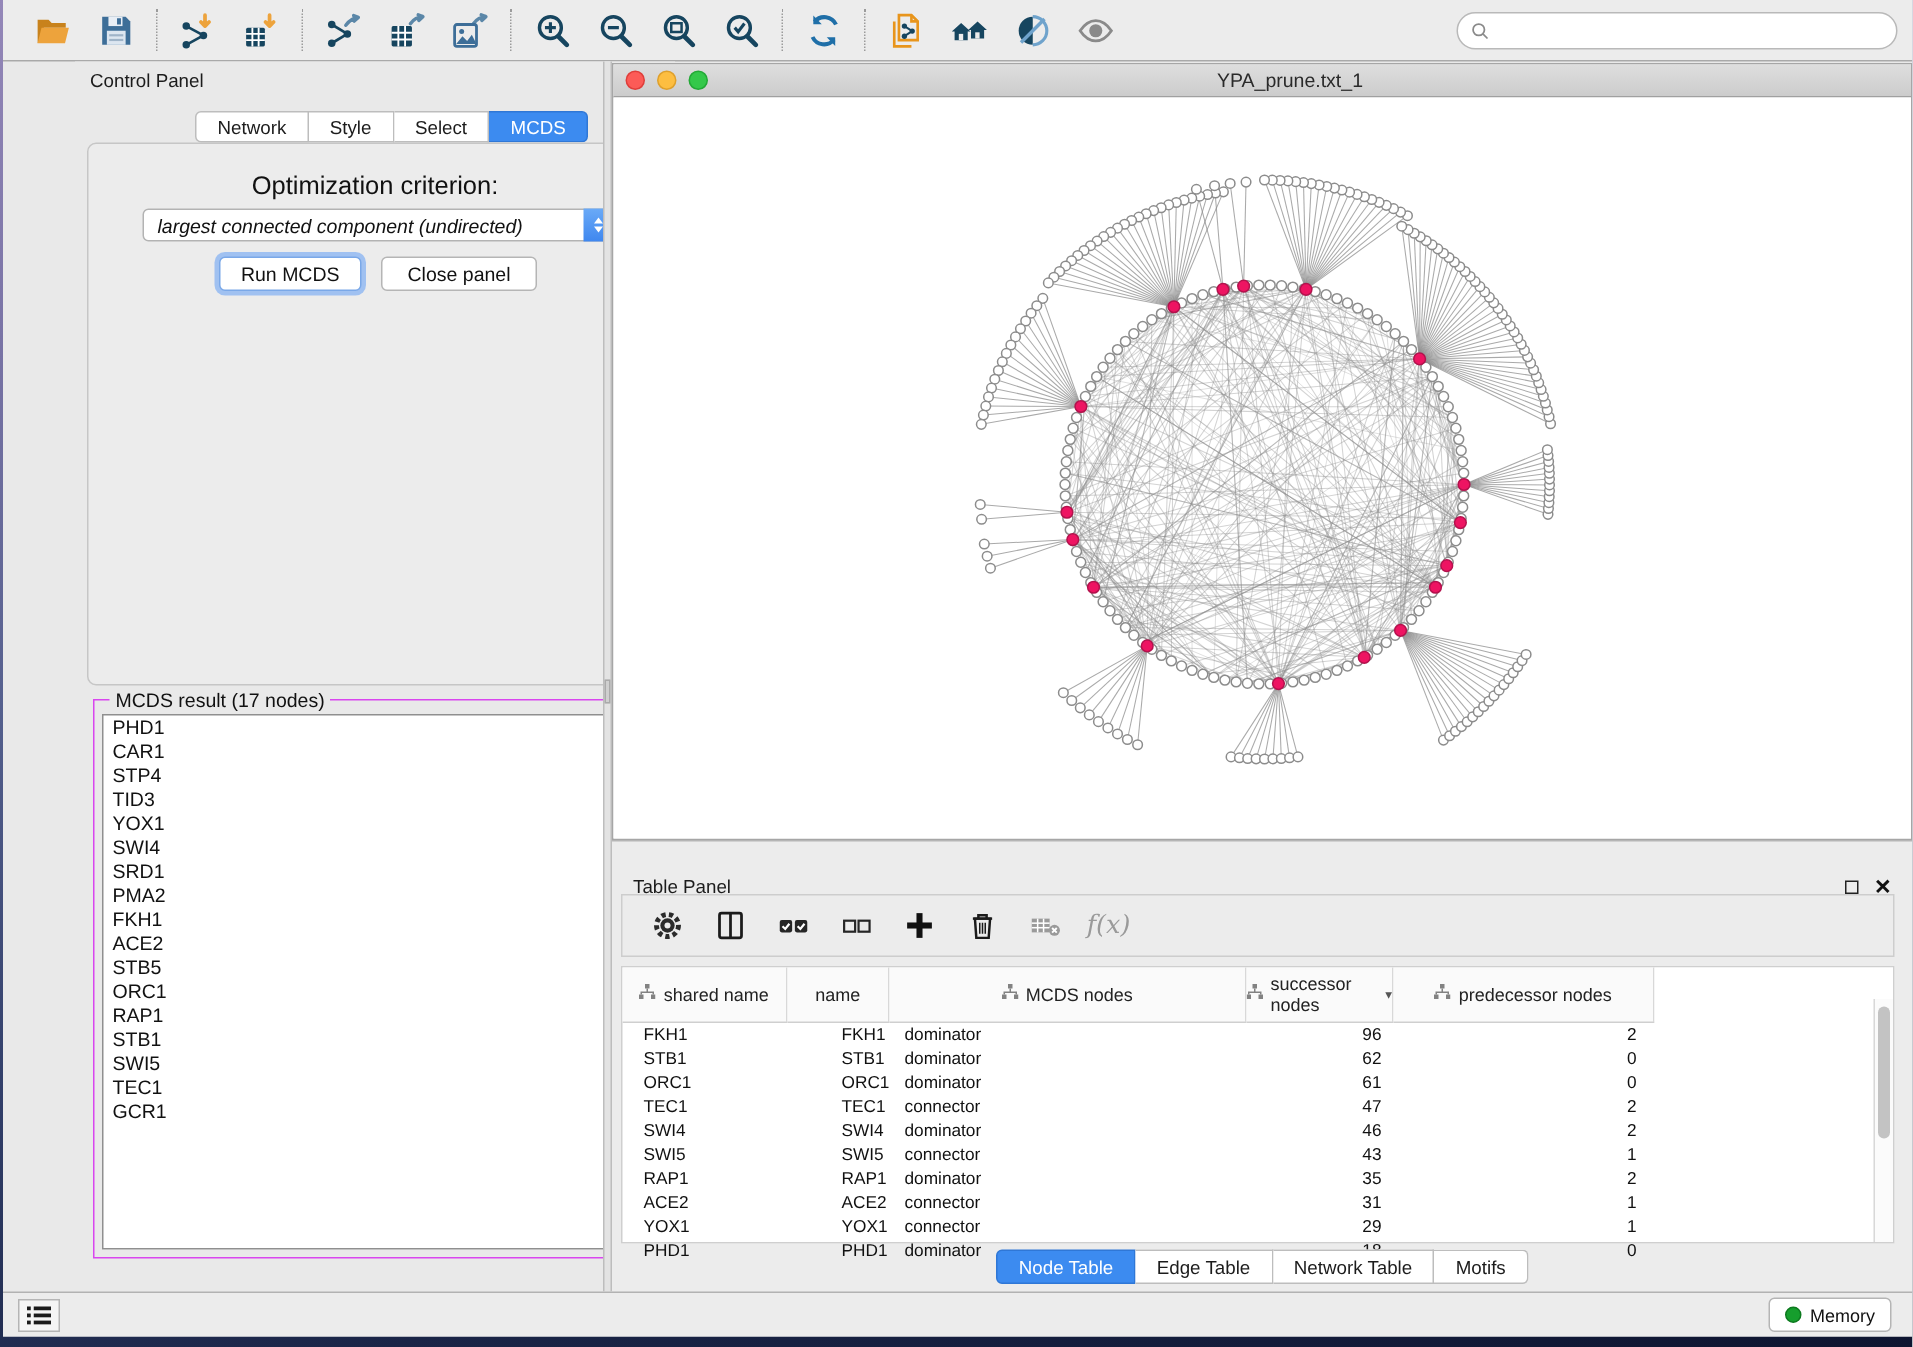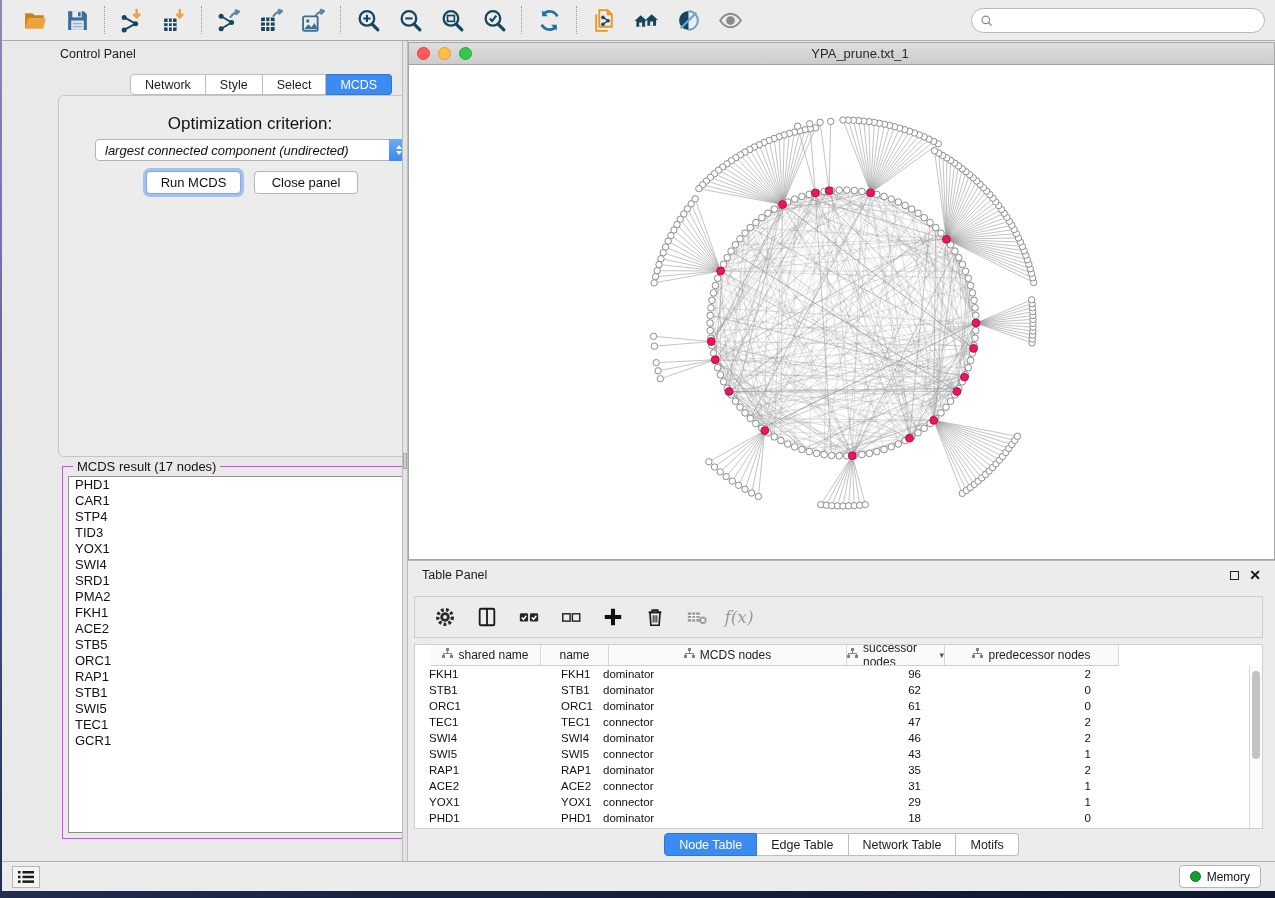--- a/index.html
+++ b/index.html
@@ -72,35 +72,35 @@
   .net-title { flex:1; text-align:center; font-size:13px; color:#2a2a2a;margin-left:37px; }
   .net-canvas { position:absolute; left:0; top:22px; right:0; bottom:0; background:#fff; }
 
   
   .table-panel { position:absolute; left:406px; top:519px; right:0; height:301px; background:#ececec; border-top:1px solid #b5b5b5; }
   .tp-toolbar { position:absolute; left:6px; right:12px; top:35px; height:42px; background:#ececec;
     border:1px solid #cdcdcd; display:flex; align-items:center; gap:14px; padding-left:16px; }
   .tp-toolbar .tbtn { width:28px; }
   .tp-toolbar .tbtn svg { width:22px; height:22px; }
   .tbl { position:absolute; left:6px; right:12px; top:83px; height:185px; background:#fff; border:1px solid #cfcfcf; }
-  .tbl-head { display:grid; grid-template-columns:110px 68px 238px 98px 174px 1fr; height:21px;padding-left:16px; }
+  .tbl-head { display:grid; grid-template-columns:110px 68px 238px 98px 174px 1fr; height:37px; }
   .th { background:#fafafa; border-right:1px solid #d8d8d8; border-bottom:1px solid #cfcfcf;
     display:flex; align-items:center; justify-content:center; gap:5px; font-size:12px; color:#222; overflow:hidden; }
   .th svg { width:11px; height:11px; flex:none; }
   .th .sort { font-size:9px; color:#555; }
   .th.filler { background:#fff; border-right:none; border-bottom:none; }
   .tbl-row { display:grid; grid-template-columns:110px 68px 238px 98px 174px 1fr; height:16px; }
   .td { font-size:11.5px; color:#111; line-height:16px; white-space:nowrap; overflow:hidden; }
   .td.c0 { padding-left:14px; } .td.c1 { padding-left:36px; } .td.c2 { padding-left:10px; }
   .td.c3 { text-align:right; padding-right:8px; } .td.c4 { text-align:right; padding-right:12px; }
   .tbl-vscroll { position:absolute; right:0; top:21px; bottom:0; width:13px; background:#fbfbfb; border-left:1px solid #d8d8d8; }
   .tbl-vscroll .thumb { position:absolute; left:2px; right:2px; top:5px; height:88px; background:#c3c3c3; border-radius:5px; }
   .tp-tabs { position:absolute; left:0; right:0; top:272px; display:flex; justify-content:center; }
   .tp-tabs .ctab { height:23px; }
-  .tp-headrow { position:absolute; left:0; right:0; top:0; height:28px; display:flex; align-items:center; padding:0 14px; }
+  .tp-headrow { position:absolute; left:0; right:0; top:16px; height:28px; display:flex; align-items:center; padding:0 14px; }
 
   
   .status-bar { position:absolute; left:0; right:0; top:820px; height:30px; background:#ececec; border-top:1px solid #b2b2b2; }
   .ham-btn { position:absolute; left:10px; top:4px; width:28px; height:22px; background:#f5f5f5; border:1px solid #b5b5b5; display:flex; align-items:center; justify-content:center; }
   .memory-btn { position:absolute; right:14px; top:3px; height:23px; background:#fff; border:1px solid #b5b5b5; border-radius:4px;
     display:flex; align-items:center; gap:6px; padding:0 10px; font-size:12px; color:#111; }
   .mem-dot { width:11px; height:11px; border-radius:50%; background:#169e2d; border:1px solid #0d7a1f; }
 </style>
 </head>
 <body>

